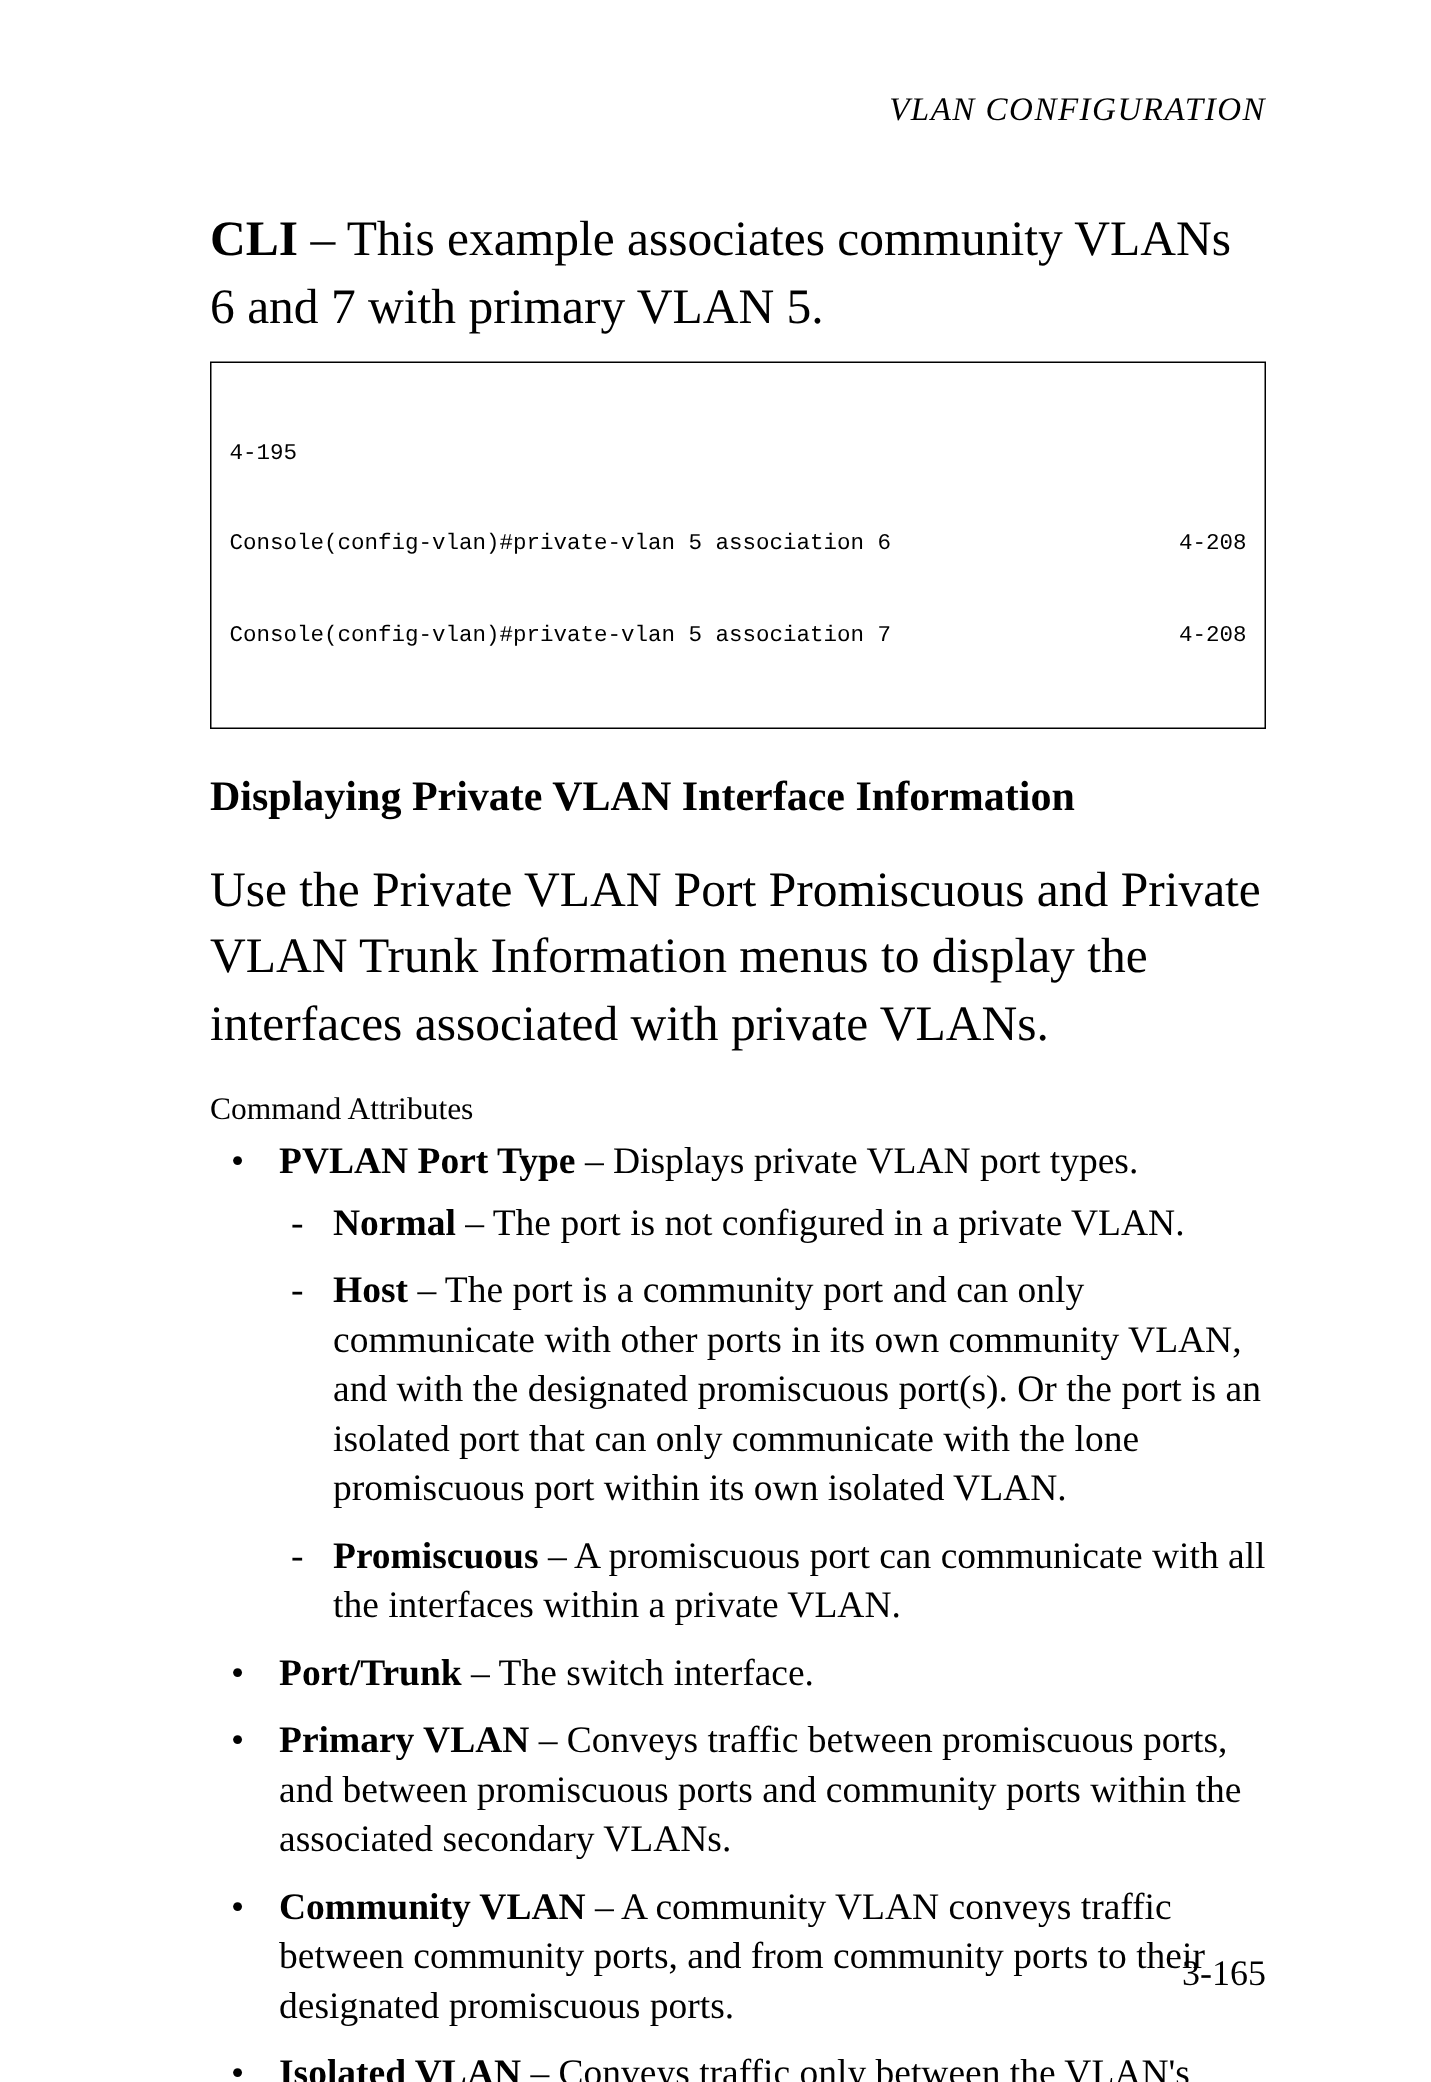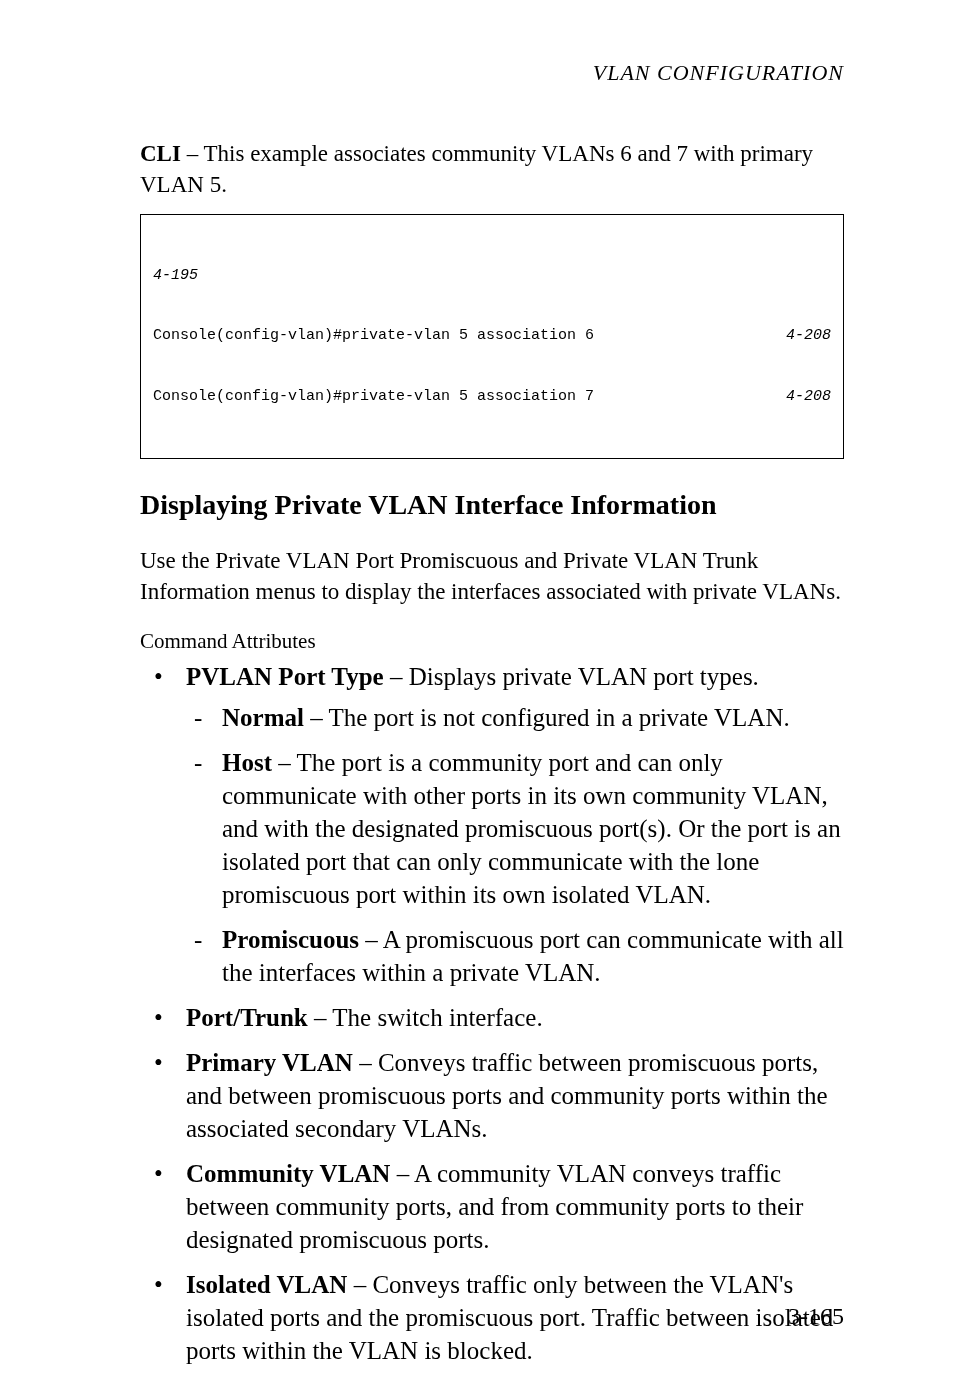--- a/index.html
+++ b/index.html
@@ -19,37 +19,37 @@
   .running-head {
     text-align: right;
     font-style: italic;
     font-variant: small-caps;
     letter-spacing: 1px;
     font-size: 22px;
     margin-bottom: 52px;
     font-family: Garamond, "Times New Roman", Georgia, serif;
   }
   .body-para {
-    font-size: 23px;
+    font-size: 33px;
     line-height: 1.35;
     margin-bottom: 14px;
   }
   .code-block {
     border: 1px solid #000;
     padding: 10px 12px;
     font-family: "Courier New", Courier, monospace;
     font-size: 15px;
     line-height: 1.35;
     margin-top: 8px;
     margin-bottom: 30px;
     white-space: pre;
     overflow: hidden;
   }
   .code-line { display: flex; justify-content: space-between; }
-  .code-ref { font-style: italic; }
+  .code-ref { }
   .h2 {
     font-size: 28px;
     font-weight: bold;
     margin-top: 30px;
     margin-bottom: 24px;
   }
   .h3 {
     font-size: 21px;
     font-weight: normal;
     margin-top: 22px;

